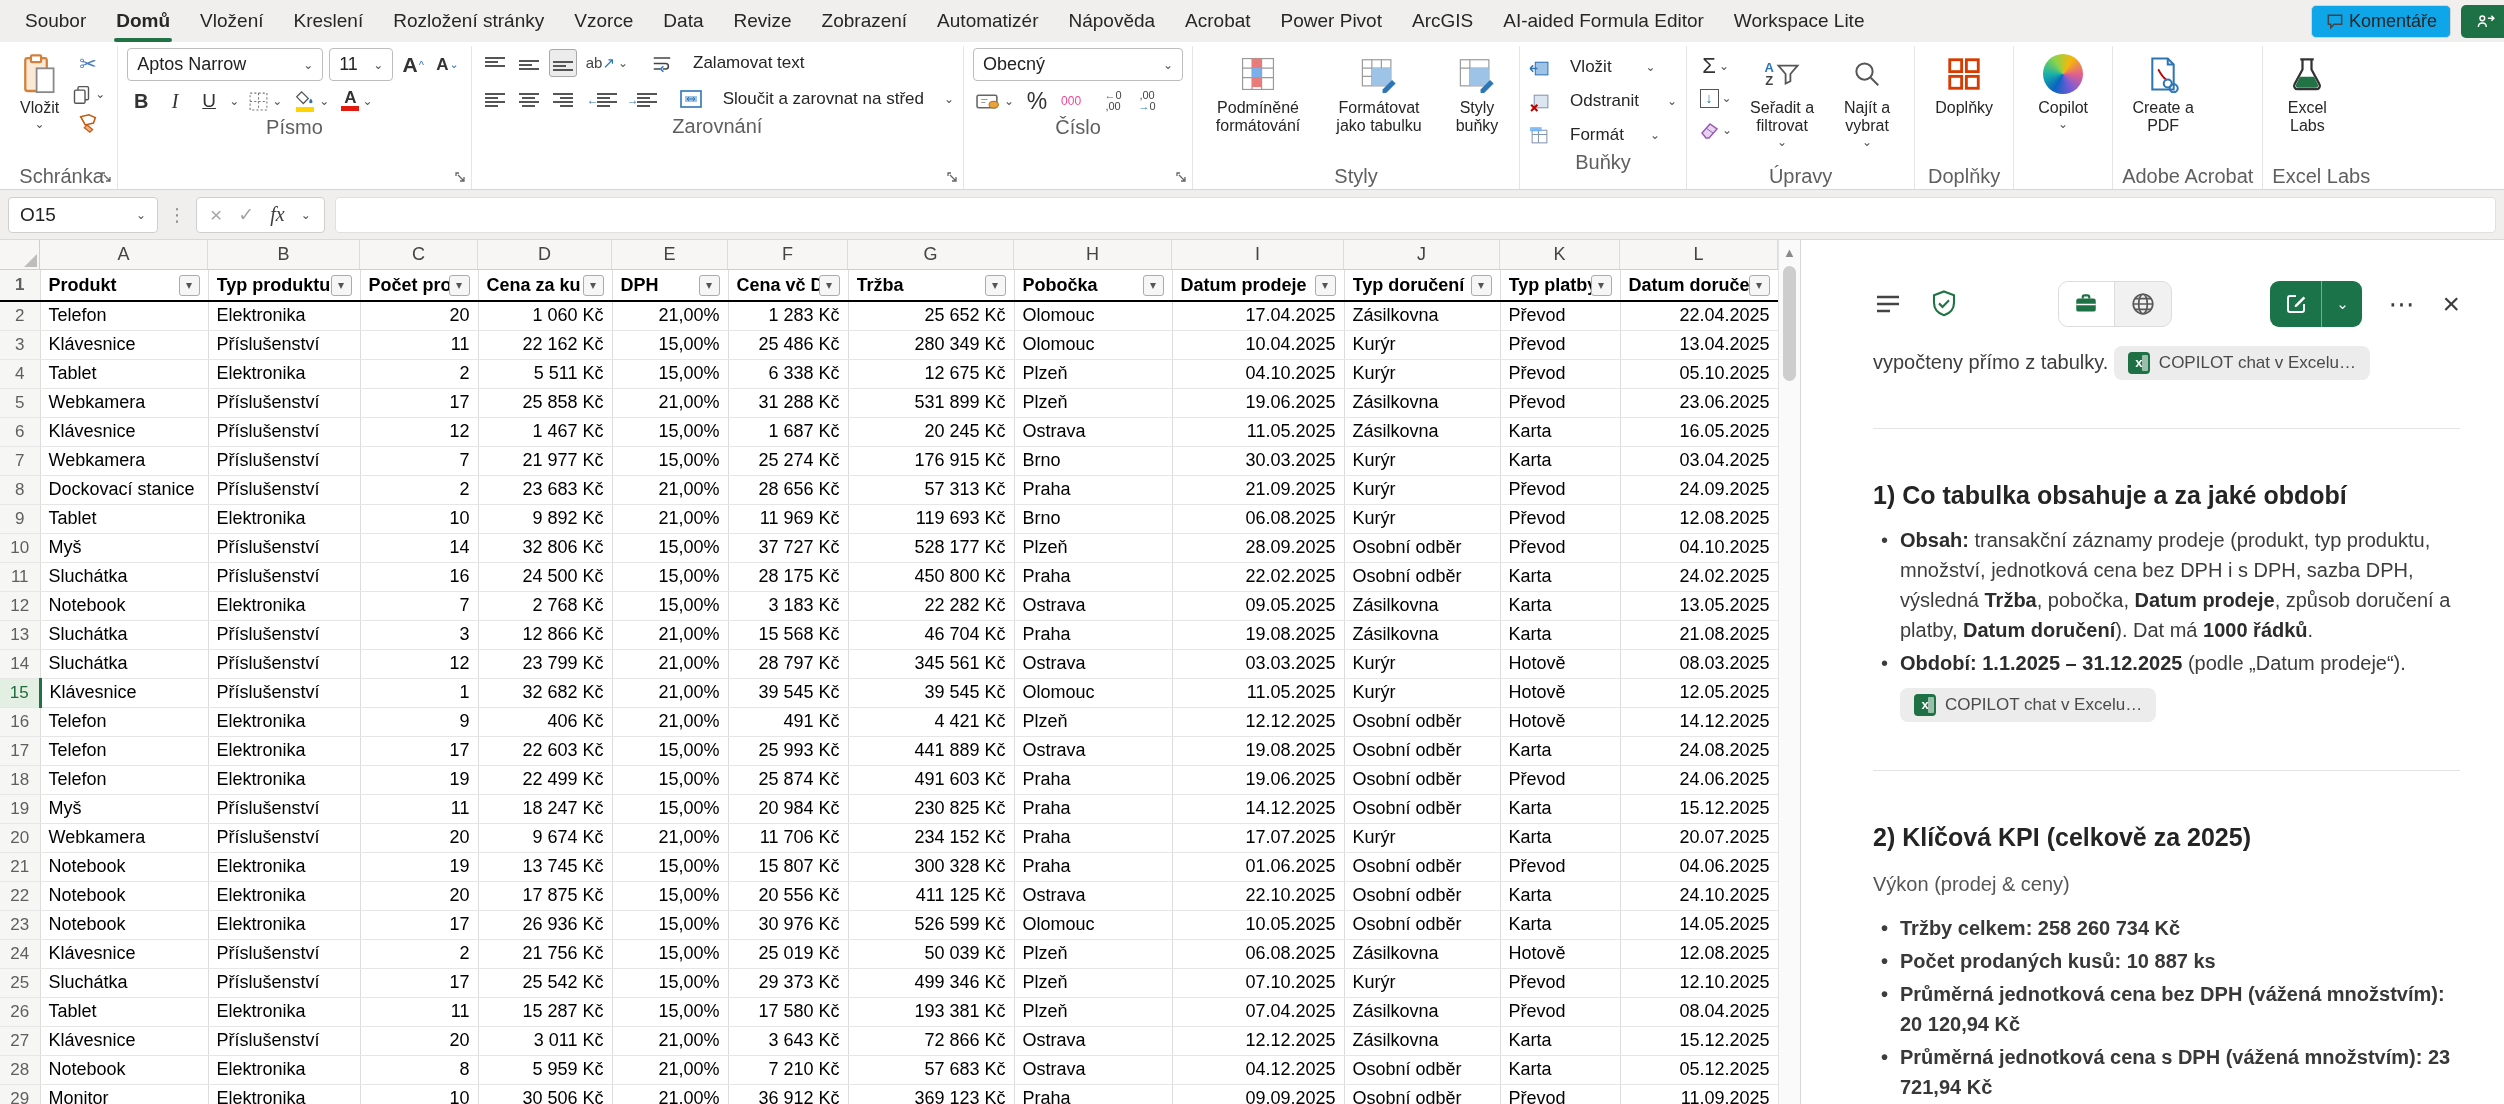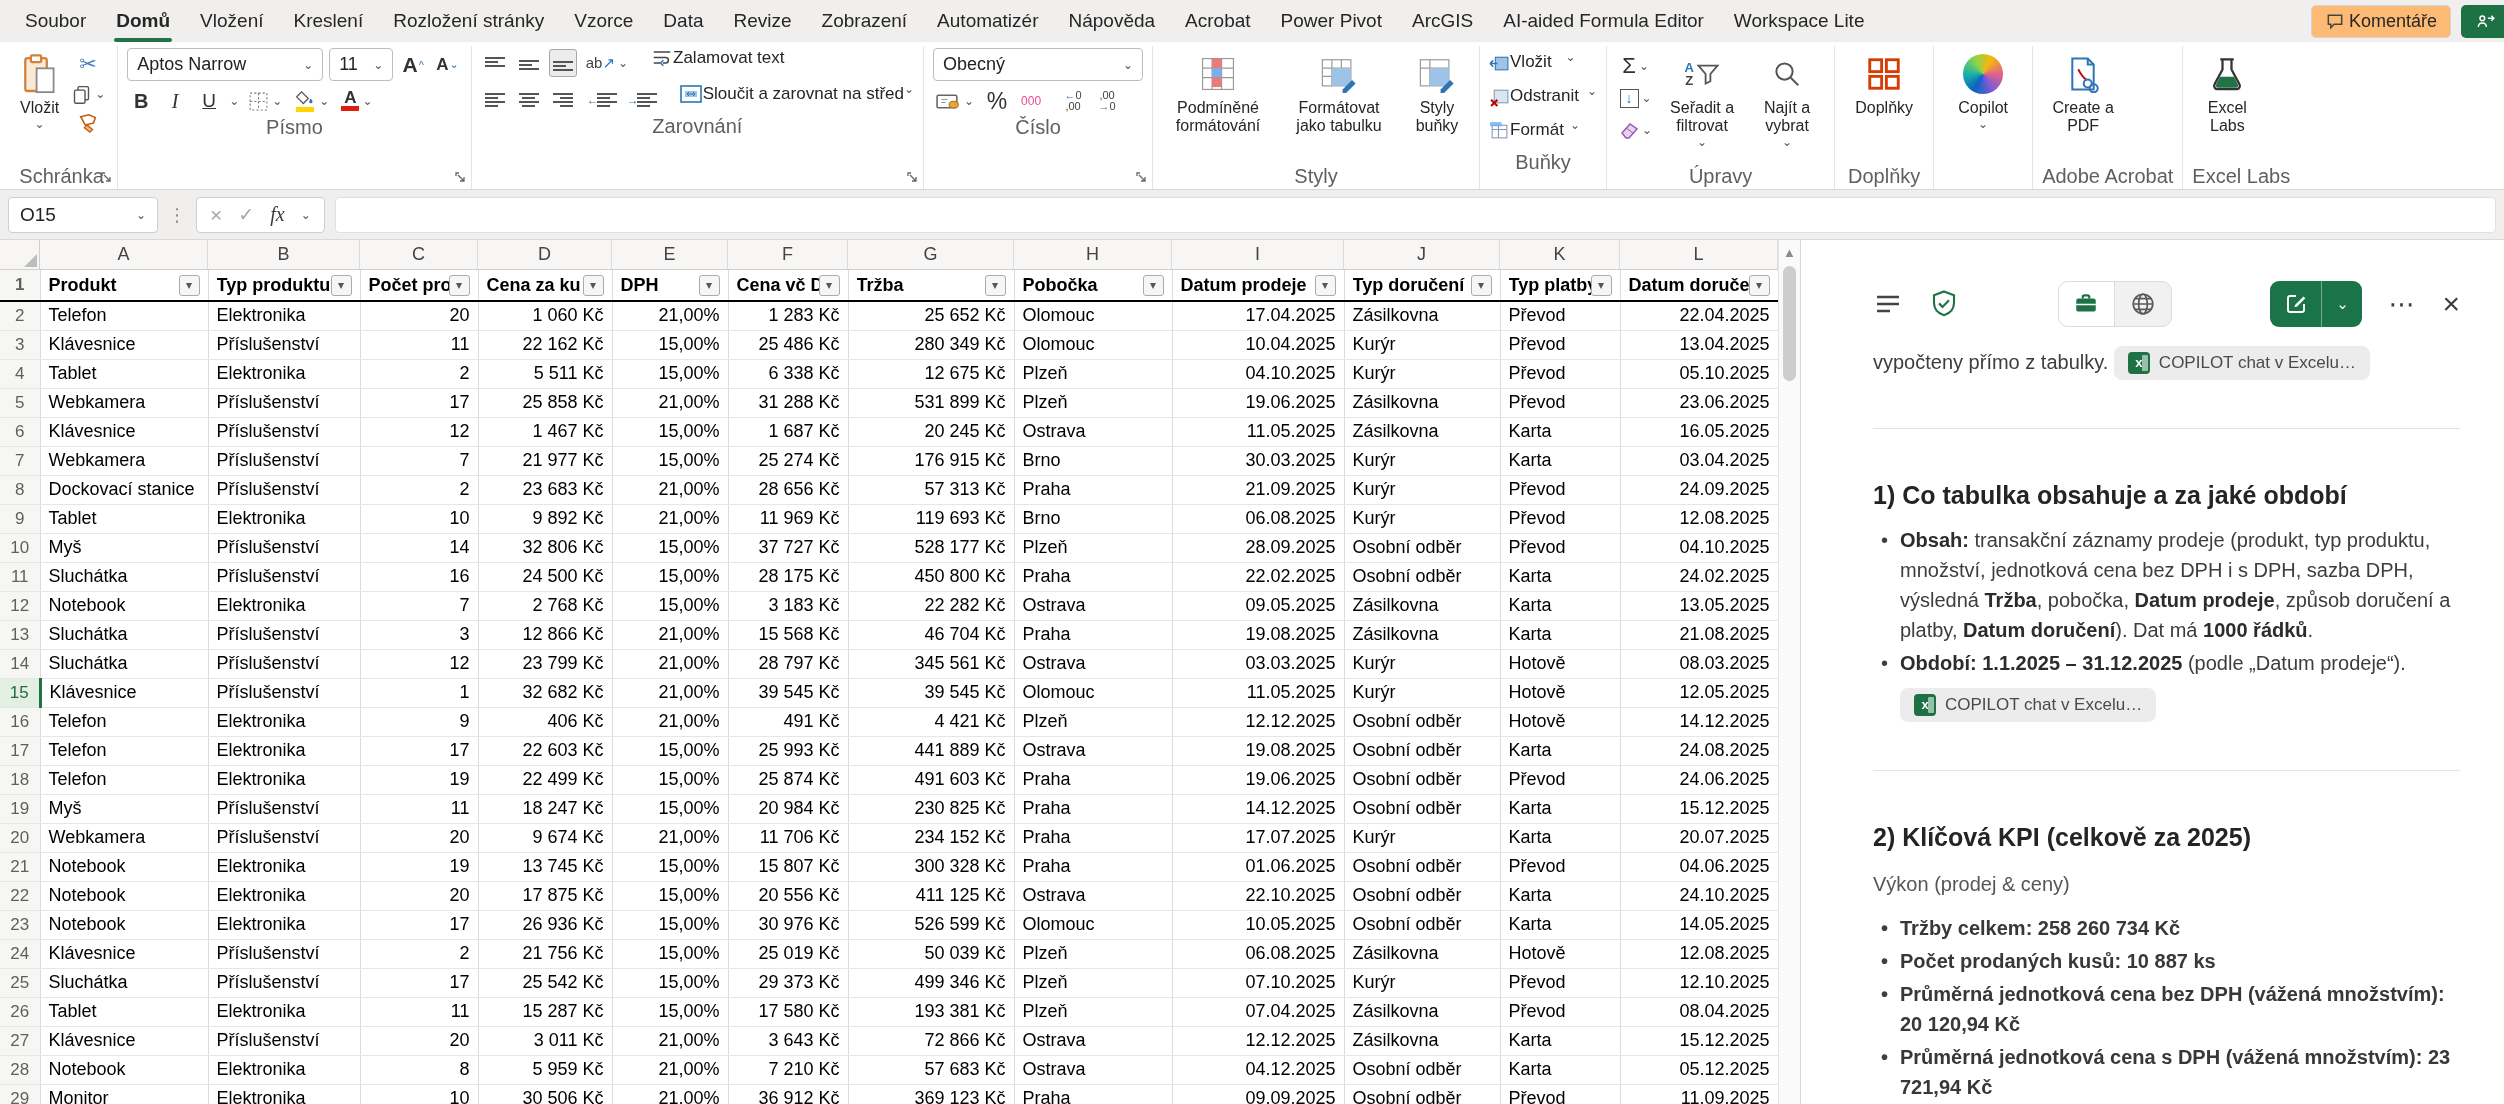--- a/index.html
+++ b/index.html
@@ -7,21 +7,21 @@
   body{font-family:"Liberation Sans",sans-serif;background:#fff;color:#222}
   .app{width:2504px;height:1104px;display:flex;flex-direction:column}
 
   
   .menubar{height:42px;background:#f0efed;display:flex;align-items:stretch;padding-left:10px;flex:0 0 auto;overflow:hidden;white-space:nowrap}
   .tabs{display:flex}
   .tab{font-size:19px;color:#262626;padding:0 15px;display:flex;align-items:center;position:relative}
   .tab.active{font-weight:700}
   .tab.active::after{content:"";position:absolute;left:13px;right:13px;bottom:0;height:4px;background:#217346;border-radius:2px}
   .menubar-right{margin-left:auto;display:flex;align-items:center;gap:10px}
-  .btn-comments{background:#fdba74;border:1px solid #d4d4d4;border-radius:5px;height:33px;display:flex;align-items:center;gap:4px;padding:0 13px;font-size:18px;color:#262626}
+  .btn-comments{background:#0ea5e9;border:1px solid #d4d4d4;border-radius:5px;height:33px;display:flex;align-items:center;gap:4px;padding:0 13px;font-size:18px;color:#262626}
   .btn-share{background:#1e7145;color:#fff;border-radius:5px;height:33px;display:flex;align-items:center;gap:8px;padding:0 15px;font-size:18px;margin-right:-60px}
 
   
   .ribbon{height:148px;background:#fff;border-bottom:1px solid #d6d6d6;display:flex;padding:4px 0 0 6px;flex:0 0 auto;overflow:hidden}
   .rgroup{display:flex;flex-direction:column;border-right:1px solid #e5e5e5;padding:2px 9px 0 9px;position:relative;flex:0 0 auto}
   .rg-body{flex:1;display:flex;align-items:flex-start;gap:4px}
   .rg-label{height:25px;display:flex;align-items:center;justify-content:center;font-size:20px;color:#5f5f5f}
   .dlg{position:absolute;right:5px;bottom:6px}
   .bigbtn{display:flex;flex-direction:column;align-items:center;padding:3px 5px;font-size:16px;color:#262626;line-height:18px;text-align:center;gap:2px}
   .bigbtn .ic{height:46px;display:flex;align-items:center;justify-content:center}
@@ -45,21 +45,21 @@
   .li-hl{background-size:20px 2px,13px 2px,20px 2px,13px 2px;background-position:0 1px,0 5px,0 9px,0 13px}
   .li-hc{background-size:20px 2px,13px 2px,20px 2px,13px 2px;background-position:50% 1px,50% 5px,50% 9px,50% 13px}
   .li-hr{background-size:20px 2px,13px 2px,20px 2px,13px 2px;background-position:100% 1px,100% 5px,100% 9px,100% 13px}
   .sel-box{border:1px solid #a8a8a8;background:#ececec;border-radius:3px}
   .ind{position:relative}
   .ind::before{color:#2e75b6;font-size:12px;position:absolute;left:-10px;top:1px}
   .ind-l::before{content:"←"}
   .ind-r::before{content:"→"}
   .ori{font-size:15px;color:#444}
   .ori .arr{color:#2e75b6}
-  .lblbtn{display:flex;gap:0;font-size:17px;color:#262626;height:30px}
+  .lblbtn{display:flex;align-items:center;gap:20px;font-size:17px;color:#262626;height:30px}
   .dec{display:inline-flex;flex-direction:column;font-size:11px;line-height:11px;color:#444;align-items:center}
   .dec i{font-style:normal;color:#2e75b6}
   .copilot-ic{width:40px;height:40px;border-radius:50%;background:conic-gradient(from 210deg,#0b64c0,#18b2a9,#8bd44a,#f5b80c,#e2618b,#7b5bd6,#0b64c0)}
   .yellow{background:#ffd400}.red{background:#e11b0e}
 
   
   .fbar{height:50px;background:#f0efed;display:flex;align-items:center;padding:7px 8px;gap:10px;border-bottom:1px solid #d9d9d9;flex:0 0 auto}
   .namebox{width:150px;height:36px;background:#fff;border:1px solid #cfcfcf;border-radius:4px;display:flex;align-items:center;padding:0 11px;font-size:19px;color:#222;justify-content:space-between}
   .vdots{color:#8a8a8a;font-size:18px}
   .fxbox{display:flex;align-items:center;gap:16px;background:#fff;border:1px solid #cfcfcf;border-radius:4px;height:36px;padding:0 13px;color:#a5a5a5;font-size:19px}

